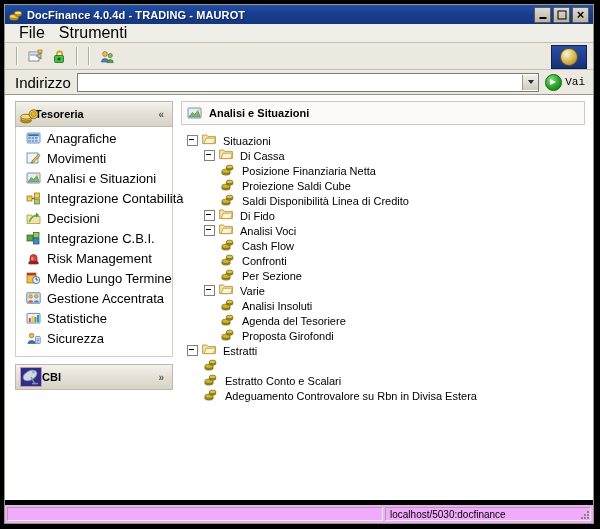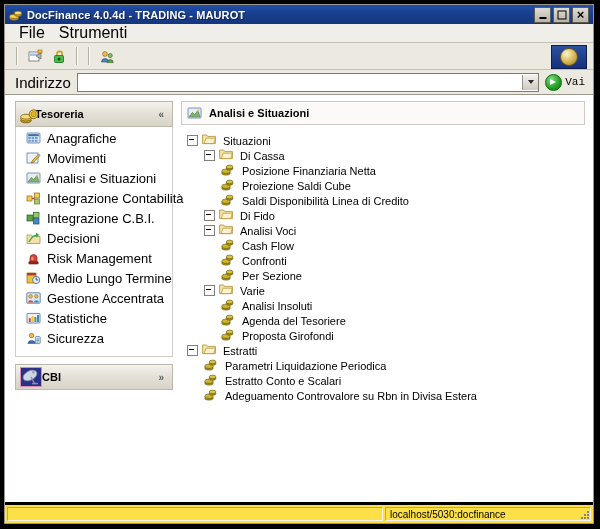--- a/index.html
+++ b/index.html
@@ -336,22 +336,22 @@
   .ticon { margin-right: 4px; flex: 0 0 auto; }
 
   
   .lv0 { padding-left: 0px; }
   .lv1 { padding-left: 17px; align-items: center; }
   .lv2 { padding-left: 34px; }
 
   
   .statusbar {
     height: 18px;
-    background: #fde047;
-    border-top: 3px solid #000000;
+    background: #f0abfc;
+    border-top: 5px solid #000000;
     display: flex;
     align-items: center;
     flex: 0 0 auto;
     padding: 0 2px;
     gap: 2px;
   }
   .sb-cell {
     height: 14px;
     border: 1px solid #a9a49a;
     border-right-color: #f3f1ec;
@@ -520,37 +520,37 @@
                 <rect x="8.5" y="8" width="5" height="5" fill="#a8c96a" stroke="#5a7a25" stroke-width="0.7"></rect>
                 <path d="M6 7.5 H8.5" stroke="#b23b2e" stroke-width="1.4"></path>
               </svg>
             </span>
             <span class="lbl">Integrazione Contabilità</span>
           </div>
 
           <div class="side-item">
             <span class="ic">
               <svg width="15" height="14" viewBox="0 0 15 14">
+                <path d="M1 4 h4.5 l1.2 1.5 H14 v7 H1 Z" fill="#f4e2a8" stroke="#a08a3a" stroke-width="0.7"></path>
+                <path d="M3 11 q3 -7 9 -7" fill="none" stroke="#4fb04f" stroke-width="1.6"></path>
+                <path d="M10 1.5 l3.2 2.5 l-3.2 2.5 z" fill="#3fa03f"></path>
+              </svg>
+            </span>
+            <span class="lbl">Decisioni</span>
+          </div>
+
+          <div class="side-item">
+            <span class="ic">
+              <svg width="15" height="14" viewBox="0 0 15 14">
                 <rect x="1" y="4" width="6" height="6" fill="#5aa63f" stroke="#2d5b22" stroke-width="0.7"></rect>
                 <rect x="7.5" y="1.5" width="5.5" height="5" fill="#8ccf6a" stroke="#2d5b22" stroke-width="0.7"></rect>
                 <rect x="7.5" y="7.5" width="5.5" height="5.5" fill="#3f8ac4" stroke="#22497f" stroke-width="0.7"></rect>
               </svg>
             </span>
             <span class="lbl">Integrazione C.B.I.</span>
-          </div>
-
-          <div class="side-item">
-            <span class="ic">
-              <svg width="15" height="14" viewBox="0 0 15 14">
-                <path d="M1 4 h4.5 l1.2 1.5 H14 v7 H1 Z" fill="#f4e2a8" stroke="#a08a3a" stroke-width="0.7"></path>
-                <path d="M3 11 q3 -7 9 -7" fill="none" stroke="#4fb04f" stroke-width="1.6"></path>
-                <path d="M10 1.5 l3.2 2.5 l-3.2 2.5 z" fill="#3fa03f"></path>
-              </svg>
-            </span>
-            <span class="lbl">Decisioni</span>
           </div>
 
           <div class="side-item">
             <span class="ic">
               <svg width="15" height="14" viewBox="0 0 15 14">
                 <path d="M4 11 V7 a3.5 3.5 0 0 1 7 0 v4 z" fill="#d9463a" stroke="#7d1b13" stroke-width="0.7"></path>
                 <rect x="2.8" y="10.8" width="9.4" height="2.2" rx="0.6" fill="#9c2b22" stroke="#6a150f" stroke-width="0.6"></rect>
                 <ellipse cx="6.3" cy="7.6" rx="1.1" ry="1.8" fill="#f3a59c" opacity="0.85"></ellipse>
               </svg>
             </span>
@@ -819,21 +819,20 @@
 
         <div class="tnode lv1">
           <span class="ticon ic">
             <svg width="14" height="13" viewBox="0 0 14 13">
                 <ellipse cx="5" cy="10" rx="4.2" ry="2.1" fill="#a8941f" stroke="#5f530c" stroke-width="0.6"></ellipse>
                 <ellipse cx="5" cy="8.3" rx="4.2" ry="2.1" fill="#cdb62c" stroke="#5f530c" stroke-width="0.6"></ellipse>
                 <ellipse cx="8.6" cy="5.4" rx="3.4" ry="1.8" fill="#a8941f" stroke="#5f530c" stroke-width="0.6"></ellipse>
                 <ellipse cx="8.6" cy="3.9" rx="3.4" ry="1.8" fill="#d9c444" stroke="#5f530c" stroke-width="0.6"></ellipse>
               </svg>
           </span>
-          <span class="tlabel">Parametri Liquidazione Periodica</span>
         </div>
 
         <div class="tnode lv1">
           <span class="ticon ic">
             <svg width="14" height="13" viewBox="0 0 14 13">
                 <ellipse cx="5" cy="10" rx="4.2" ry="2.1" fill="#a8941f" stroke="#5f530c" stroke-width="0.6"></ellipse>
                 <ellipse cx="5" cy="8.3" rx="4.2" ry="2.1" fill="#cdb62c" stroke="#5f530c" stroke-width="0.6"></ellipse>
                 <ellipse cx="8.6" cy="5.4" rx="3.4" ry="1.8" fill="#a8941f" stroke="#5f530c" stroke-width="0.6"></ellipse>
                 <ellipse cx="8.6" cy="3.9" rx="3.4" ry="1.8" fill="#d9c444" stroke="#5f530c" stroke-width="0.6"></ellipse>
               </svg>

